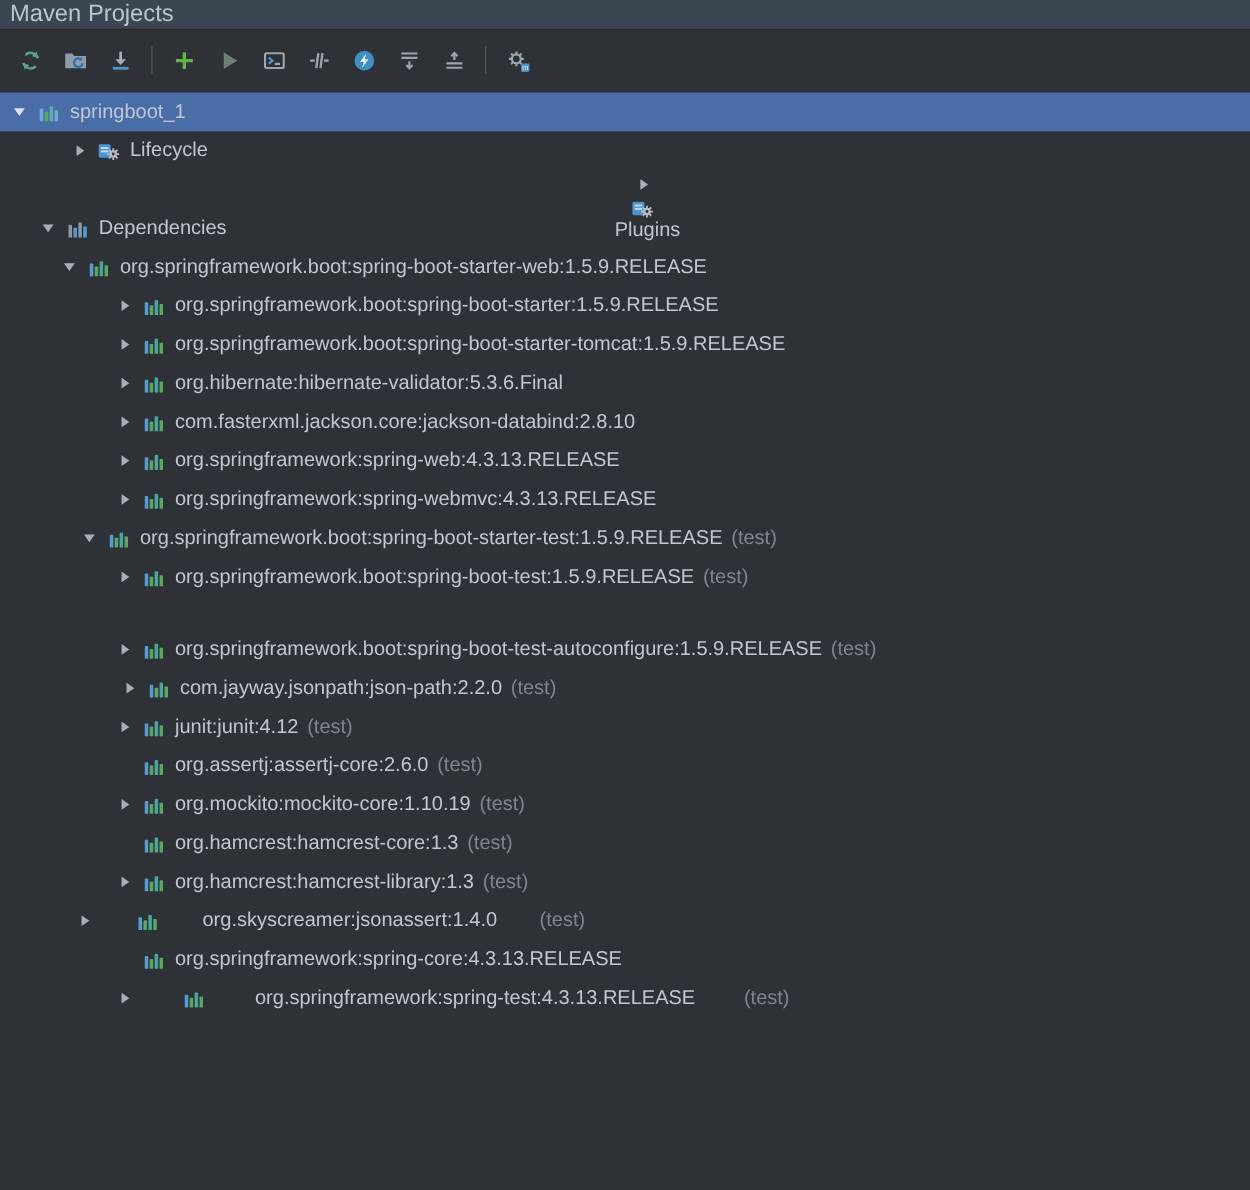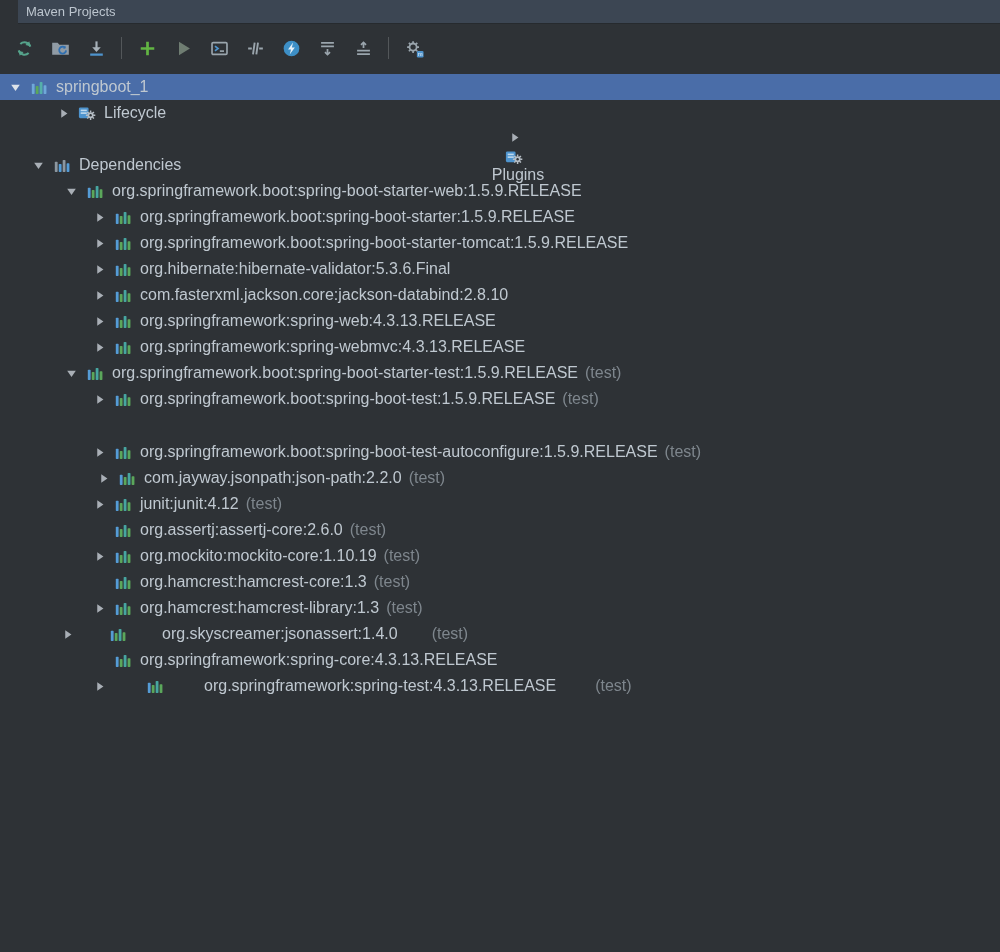--- a/index.html
+++ b/index.html
@@ -10,40 +10,40 @@
     color:var(--text,#BFC8D0);
   }
   .panel { width:1000px; height:952px; display:flex; flex-direction:column; background:var(--bg,#2E3236); }
 
   .header {
     height:24px; flex:0 0 24px;
     background:var(--header-bg,#3C4653);
     border-bottom:1px solid #262A2E;
     display:flex; align-items:center;
     padding:0 8px;
-    font-size:13px; color:#BCC5CE;margin-left:18px;
+    font-size:19px; color:#BCC5CE;
   }
 
   .toolbar {
     height:48px; flex:0 0 48px;
     display:flex; align-items:center;
     padding:0 6px;
   }
   .tb-btn {
     width:30px; height:28px;
     display:flex; align-items:center; justify-content:center;
     margin:0 3px; border-radius:3px; cursor:default;
   }
   .tb-icon { width:19px; height:19px; display:block; }
   .tb-icon svg { width:19px; height:19px; display:block; }
   .tb-sep { width:1px; height:22px; background:var(--sep,#53575A); margin:0 7px; }
 
   .tree { flex:1 1 auto; padding-top:2px; overflow:hidden; }
   .row {
-    height:26px;
+    height:31px;
     display:flex; align-items:center;
     font-size:16px; color:var(--text,#BFC8D0);
     white-space:nowrap; cursor:default;
   }
   .row.selected { background:var(--selection,#4A6DA8); }
   .arrow { width:22px; height:16px; flex:0 0 22px; display:flex; align-items:center; }
   .arrow svg { width:15px; height:15px; display:block; }
   .row.selected .arrow path { fill:#DDE3E9; }
   .node-icon { width:18px; height:18px; flex:0 0 18px; margin-right:8px; display:flex; align-items:center; }
   .node-icon svg { width:18px; height:18px; display:block; }
@@ -230,21 +230,21 @@
         <span class="node-icon">
           <svg viewBox="0 0 16 16">
             <rect x="1.6" y="5.2" width="2.5" height="9" rx="0.6" fill="#8C97A0"></rect>
             <rect x="5.1" y="7.2" width="2.5" height="7" rx="0.6" fill="#559CD6"></rect>
             <rect x="8.6" y="3.6" width="2.5" height="10.6" rx="0.6" fill="#8C97A0"></rect>
             <rect x="12.1" y="6.4" width="2.5" height="7.8" rx="0.6" fill="#559CD6"></rect>
           </svg>
         </span>
         <span class="label">Dependencies</span>
       </div>
-      <div class="row" style="padding-left: 64px;">
+      <div class="row" style="padding-left: 48px;">
         <span class="arrow">
           <svg viewBox="0 0 16 16">
             <path d="M3.4 5h9.2L8 11.6z" fill="#A9AFB6"></path>
           </svg>
         </span>
         <span class="node-icon">
           <svg viewBox="0 0 16 16">
             <rect x="1.6" y="5.2" width="2.5" height="9" rx="0.6" fill="#559CD6"></rect>
             <rect x="5.1" y="7.2" width="2.5" height="7" rx="0.6" fill="#5BA75B"></rect>
             <rect x="8.6" y="3.6" width="2.5" height="10.6" rx="0.6" fill="#47A6A0"></rect>

